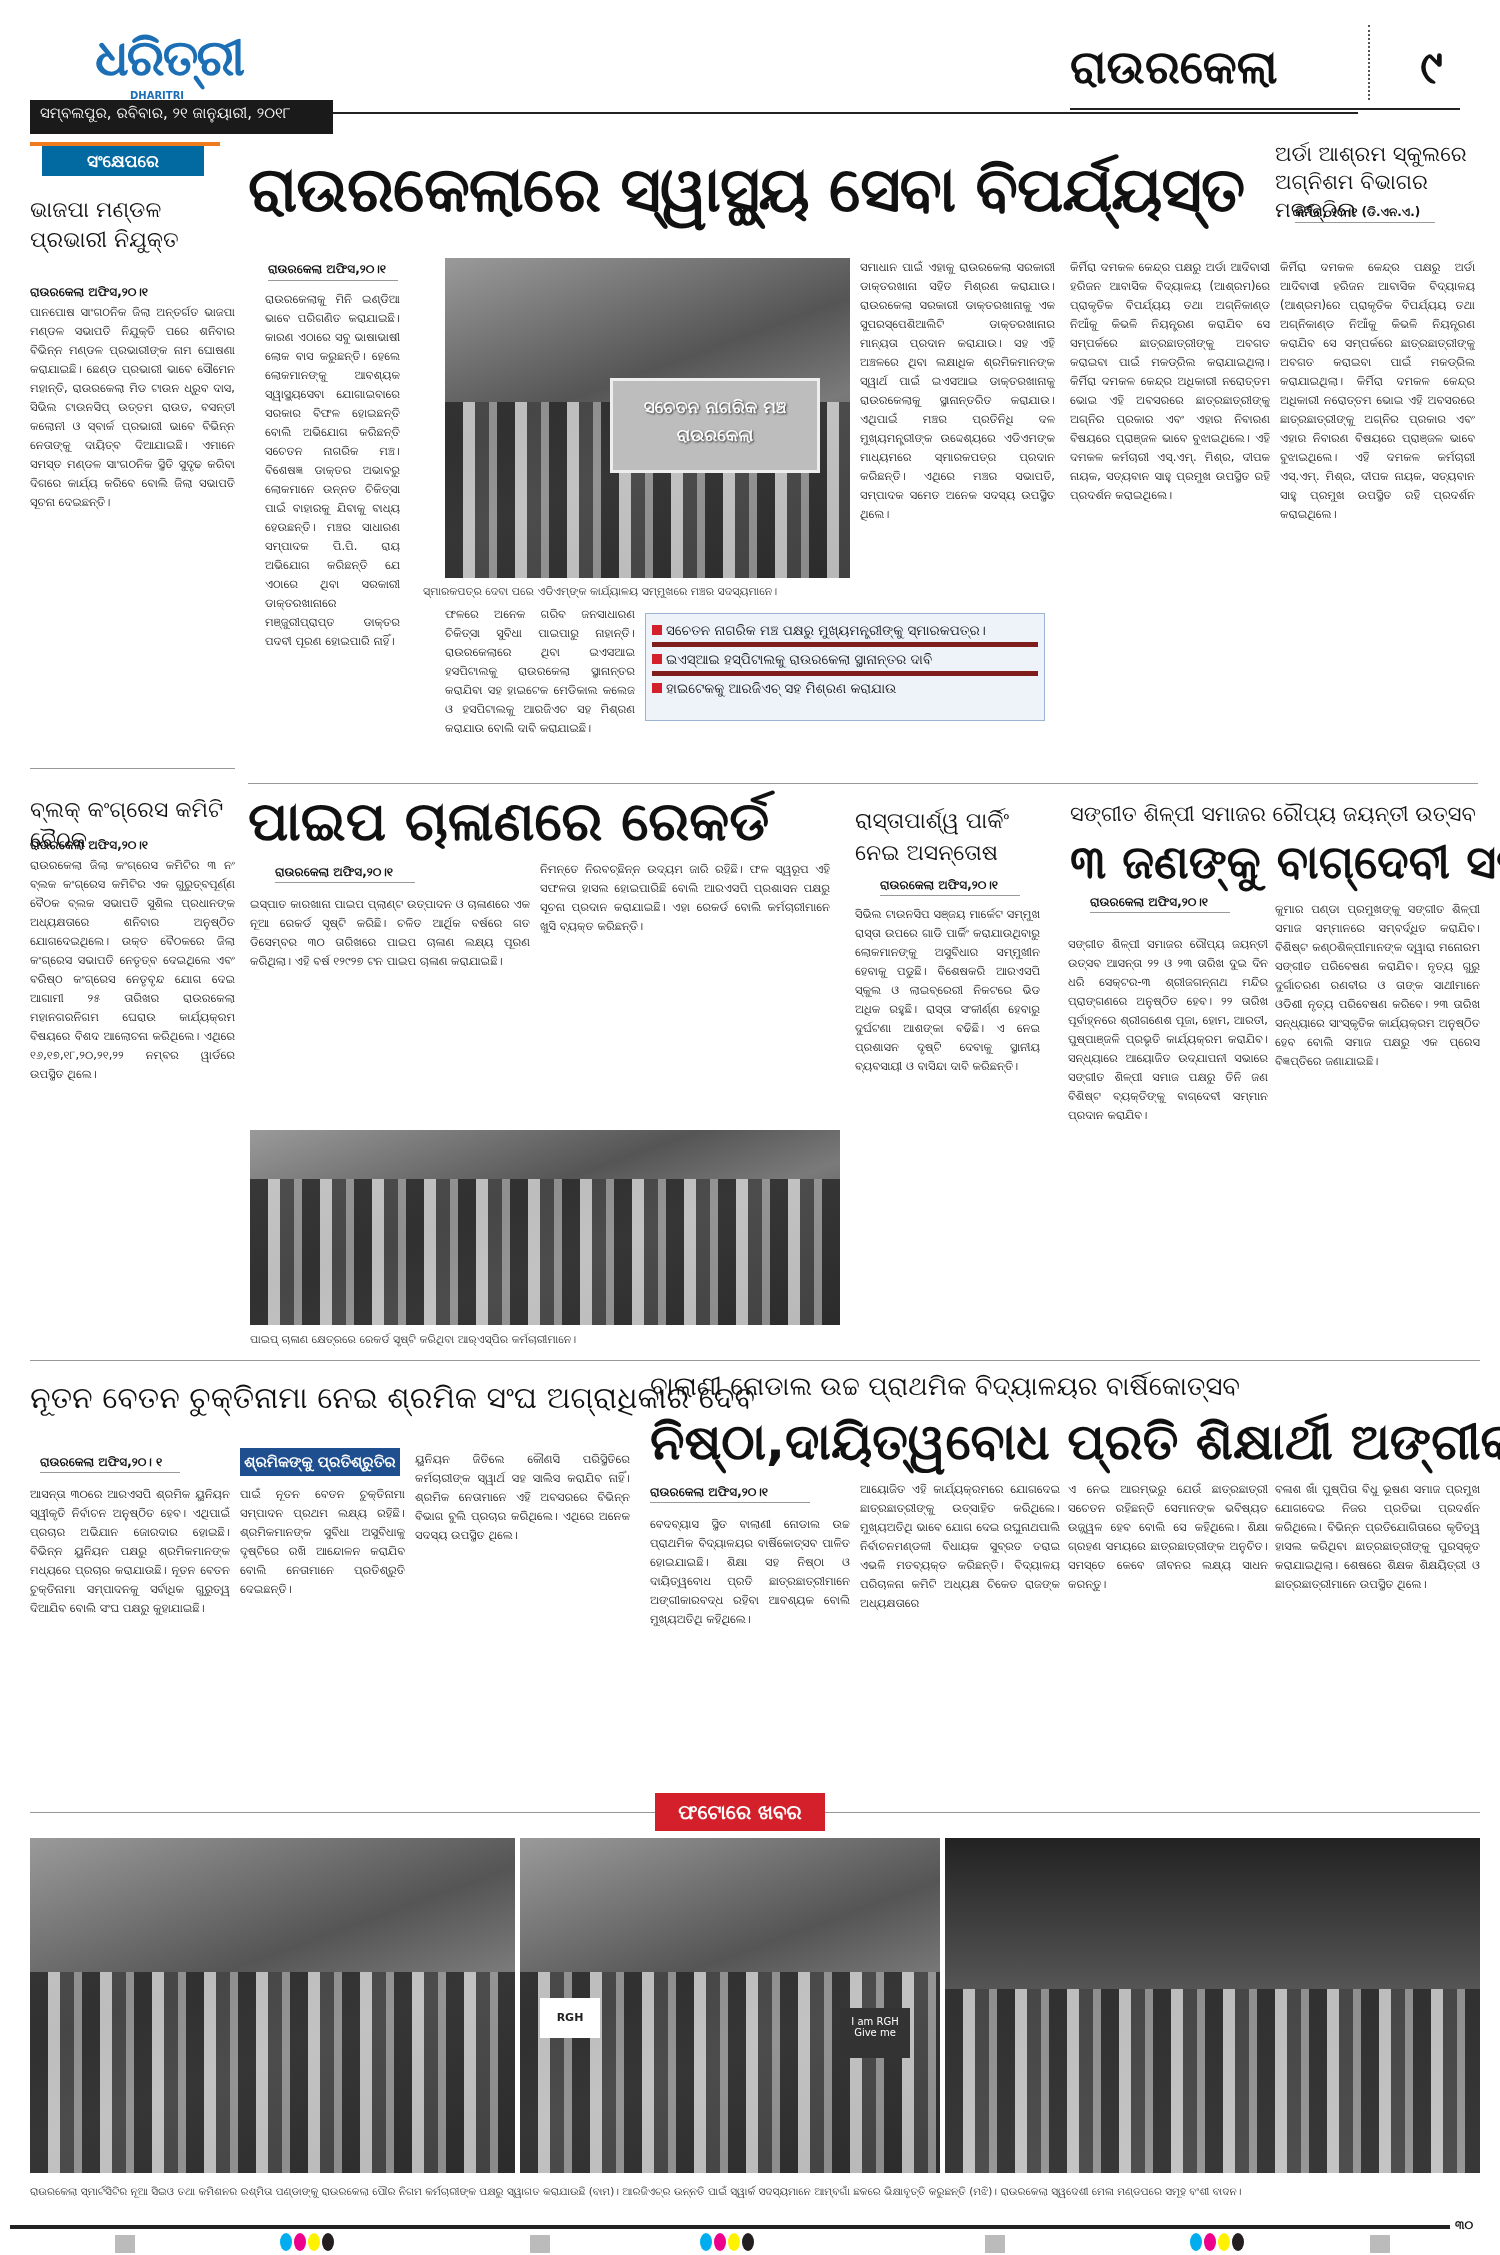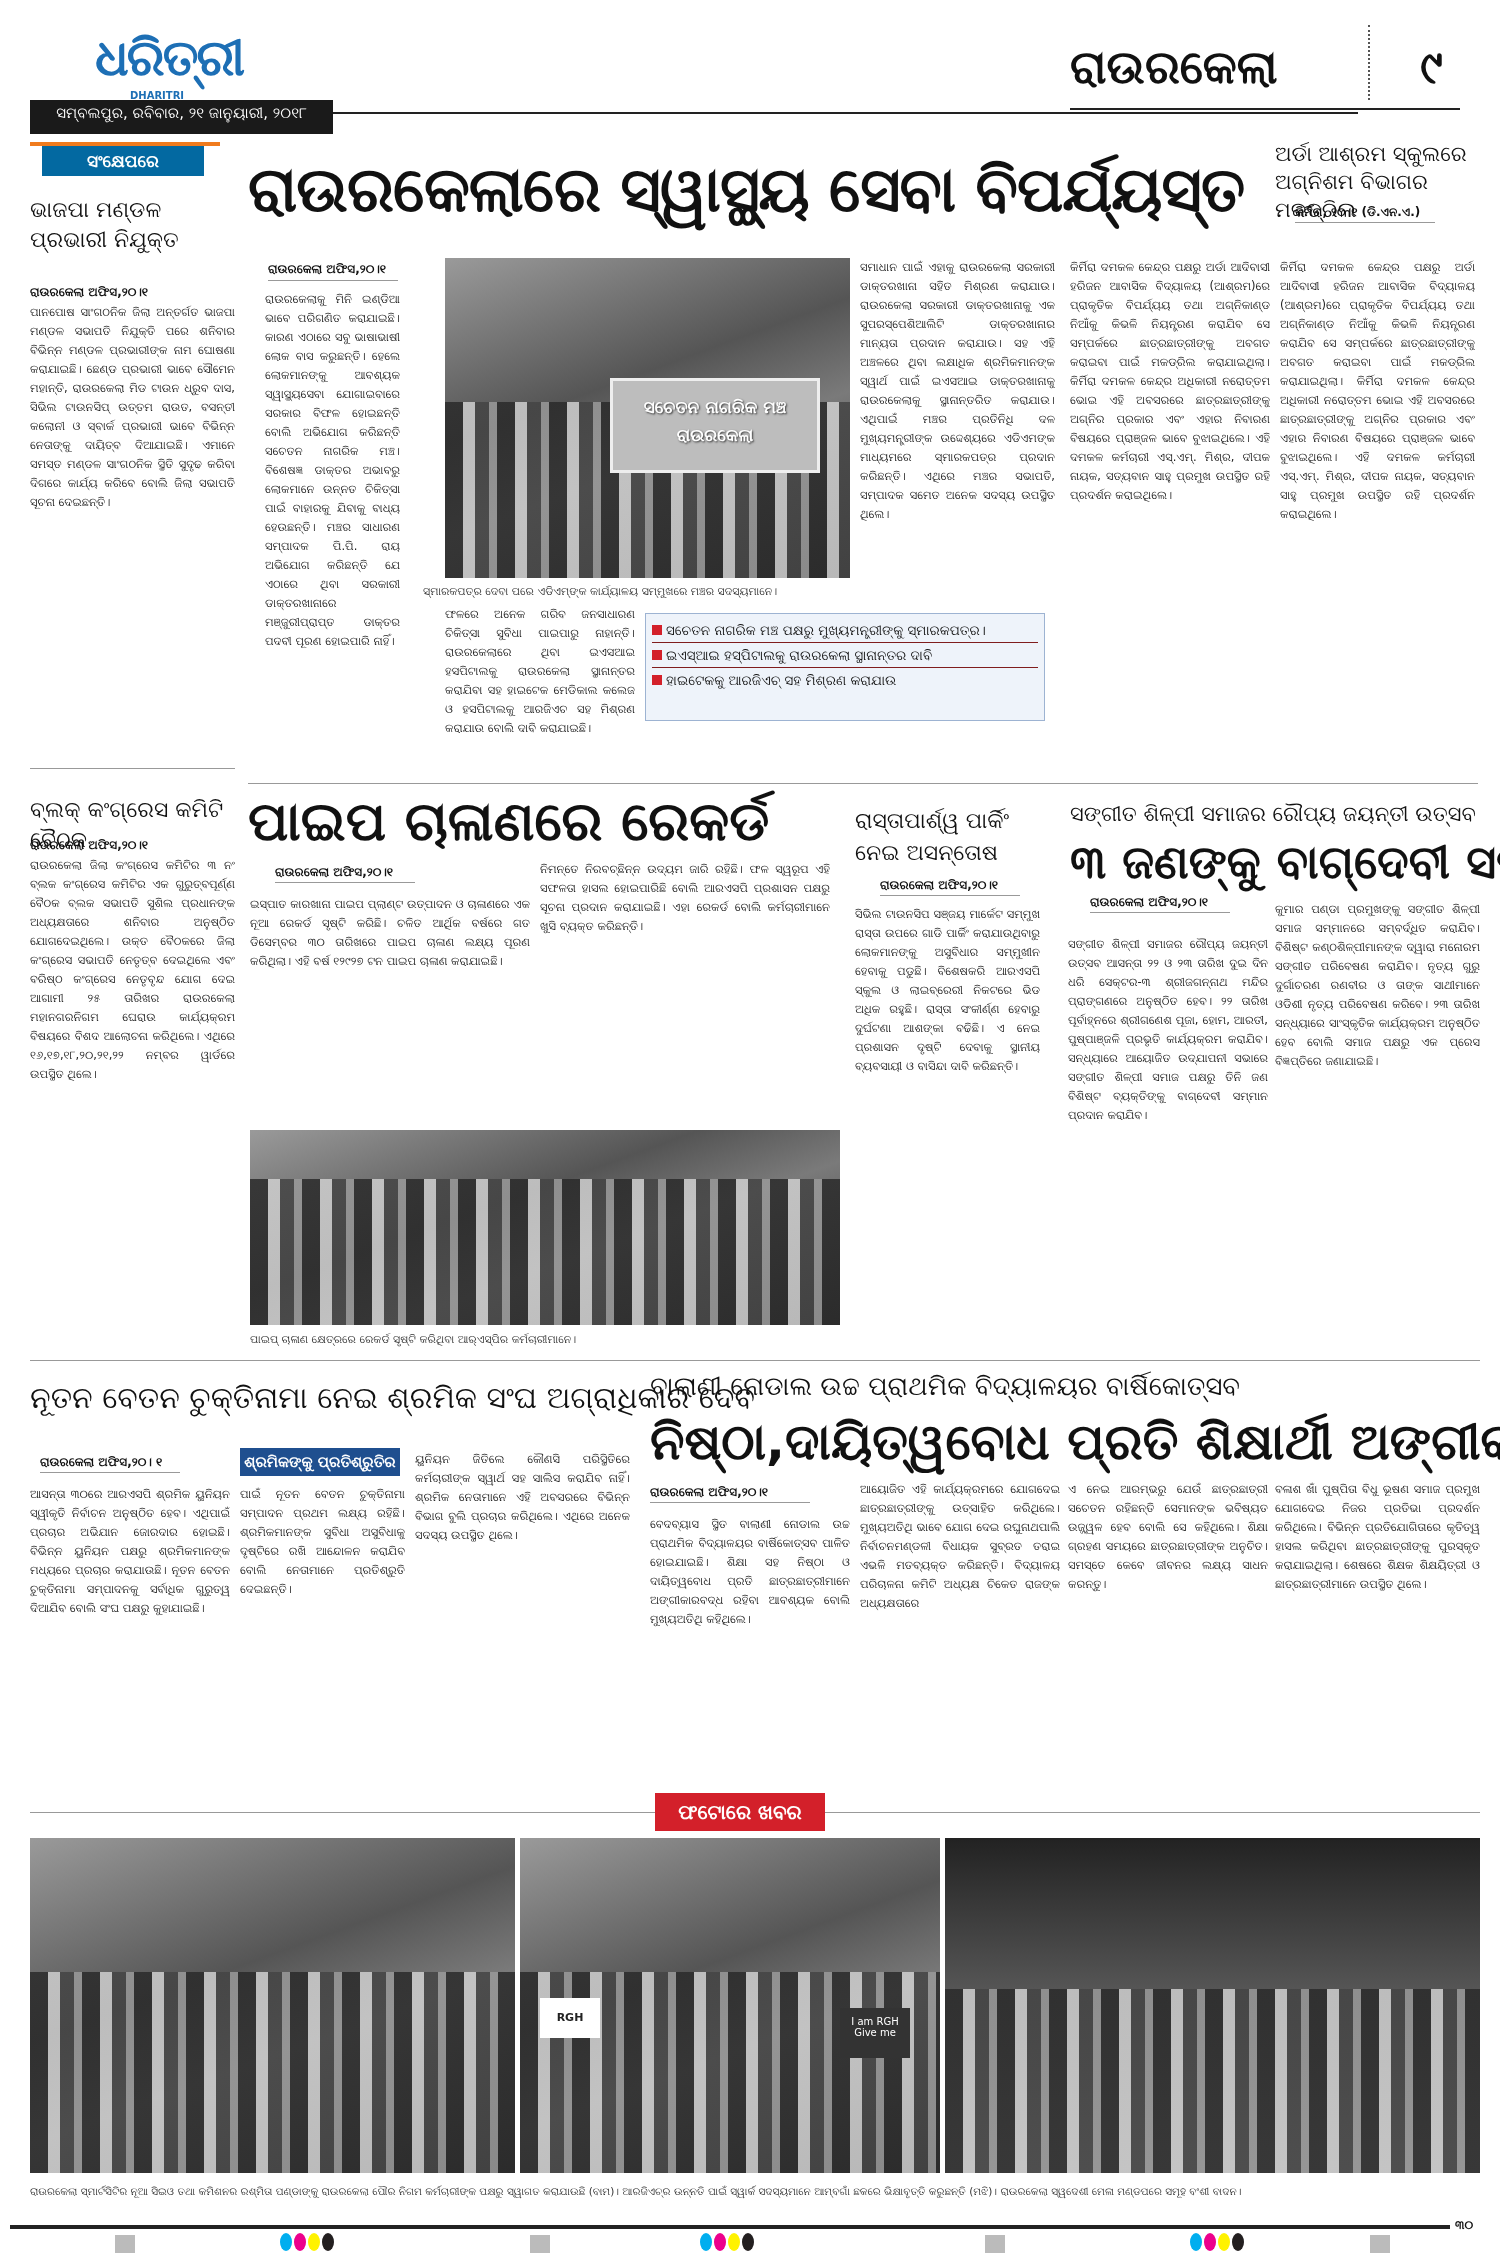--- a/index.html
+++ b/index.html
@@ -1,21 +1,21 @@
 <!DOCTYPE html>
 <html><head>
 <meta charset="utf-8">
 <style>
   * { box-sizing: border-box; margin: 0; padding: 0; }
   body { width: 1500px; height: 2255px; background: #fff; font-family: "DejaVu Sans", sans-serif; color: #111; position: relative; overflow: hidden; }
   .abs { position: absolute; }
   .logo { left: 95px; top: 30px; width: 170px; height: 70px; }
   .logo-main { font-size: 50px; font-weight: bold; color: #1d6fb5; font-family: "DejaVu Serif", serif; letter-spacing: -2px; line-height: 56px; }
   .logo-sub { font-size: 10px; font-weight: bold; color: #1d6fb5; position: absolute; left: 35px; top: 60px; }
-  .dateline { left: 30px; top: 100px; width: 303px; height: 34px; background: #1a1a1a; color: #fff; font-size: 15px; padding: 4px 10px; white-space: nowrap; text-align: center; }
+  .dateline { left: 30px; top: 100px; width: 303px; height: 34px; background: #1a1a1a; color: #fff; font-size: 15px; padding: 4px 10px; white-space: nowrap; }
   .dateline-rule { left: 333px; top: 112px; width: 1025px; height: 2px; background: #222; }
   .section-name { left: 1070px; top: 40px; font-size: 46px; font-weight: bold; color: #111; }
   .page-num { left: 1420px; top: 40px; font-size: 46px; font-weight: bold; }
   .dotted-sep { left: 1368px; top: 25px; height: 75px; border-left: 2px dotted #555; }
   .top-rule { left: 1070px; top: 108px; width: 390px; height: 2px; background: #222; }
 
   .kicker-bar { left: 30px; top: 142px; width: 190px; height: 4px; background: #f07b1d; }
   .kicker { left: 42px; top: 146px; width: 162px; height: 30px; background: #0369a1; color: #fff; font-weight: bold; font-size: 17px; text-align: center; line-height: 30px; }
 
   .h-brief { font-size: 22px; line-height: 30px; }
@@ -27,21 +27,21 @@
   .h-big { font-size: 54px; font-weight: bold; line-height: 64px; white-space: nowrap; }
   .h-mid { font-size: 26px; line-height: 34px; }
   .h-sub { font-size: 21px; line-height: 28px; }
 
   .photo { background: linear-gradient(160deg, #9a9a9a 0%, #555 40%, #7a7a7a 60%, #333 100%); overflow: hidden; }
   .photo .people { position: absolute; left: 0; right: 0; bottom: 0; height: 55%; background: repeating-linear-gradient(90deg, #2a2a2a 0 18px, #cfcfcf 18px 30px, #444 30px 44px, #999 44px 52px); opacity: 0.85; }
   .banner { position: absolute; left: 165px; top: 120px; width: 210px; height: 95px; background: #bdbdbd; border: 3px solid #eee; color: #fff; font-weight: bold; text-align: center; font-size: 17px; line-height: 28px; padding-top: 12px; text-shadow: 1px 1px 2px #333; }
   .caption { font-size: 11px; color: #333; white-space: nowrap; }
 
   .bullet-box { left: 645px; top: 613px; width: 400px; height: 108px; background: #eef3fa; border: 1px solid #9db3d2; padding: 4px 6px; }
-  .bullet { font-size: 13.5px; line-height: 24px; border-bottom: 1px solid #7f1d1d; white-space: nowrap; overflow: hidden; }
+  .bullet { font-size: 13.5px; line-height: 24px; border-bottom: 5px solid #7f1d1d; white-space: nowrap; overflow: hidden; }
   .bullet:last-child { border-bottom: none; }
   .bullet .sq { display: inline-block; width: 10px; height: 10px; background: #d3202a; margin-right: 4px; }
 
   .blue-tag { background: #1f4f8f; color: #fff; font-weight: bold; font-size: 15px; text-align: center; line-height: 28px; }
   .red-tag { background: #d3202a; color: #fff; font-weight: bold; font-size: 20px; text-align: center; line-height: 38px; }
   .bottom-rule { left: 10px; top: 2225px; width: 1440px; height: 4px; background: #222; }
   .reg { top: 2235px; width: 20px; height: 18px; background: #bbb; }
   .cmyk { top: 2233px; display: flex; gap: 2px; }
   .cmyk span { width: 12px; height: 18px; border-radius: 50%; display: inline-block; }
 </style>

